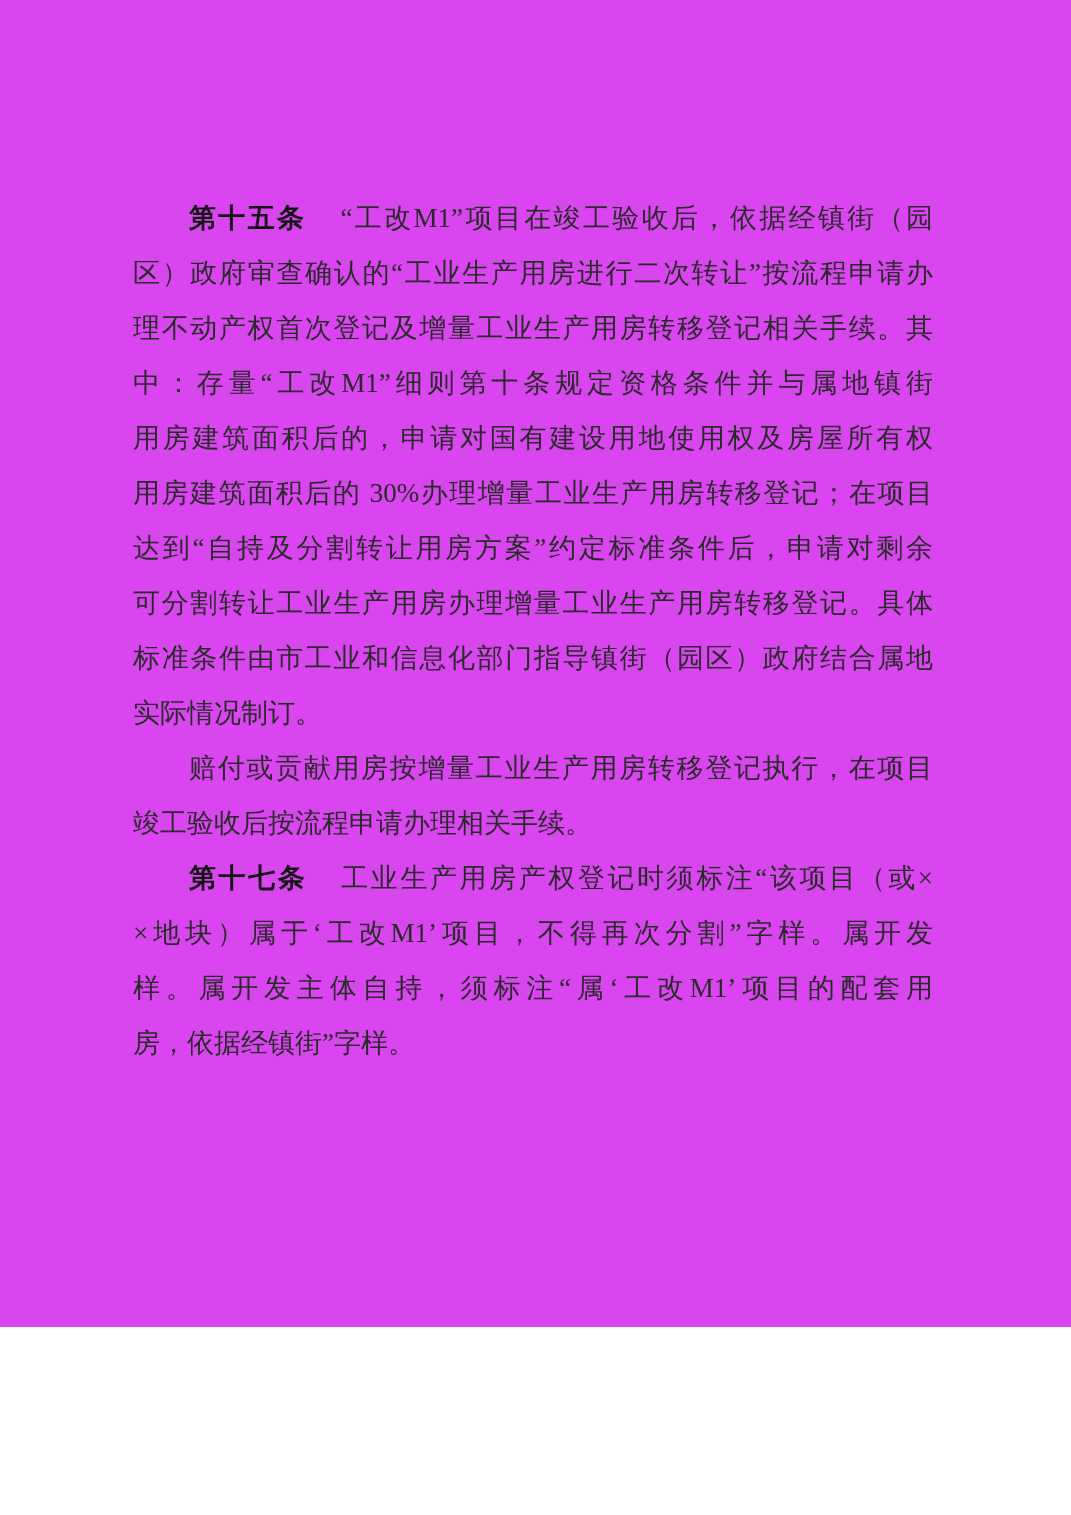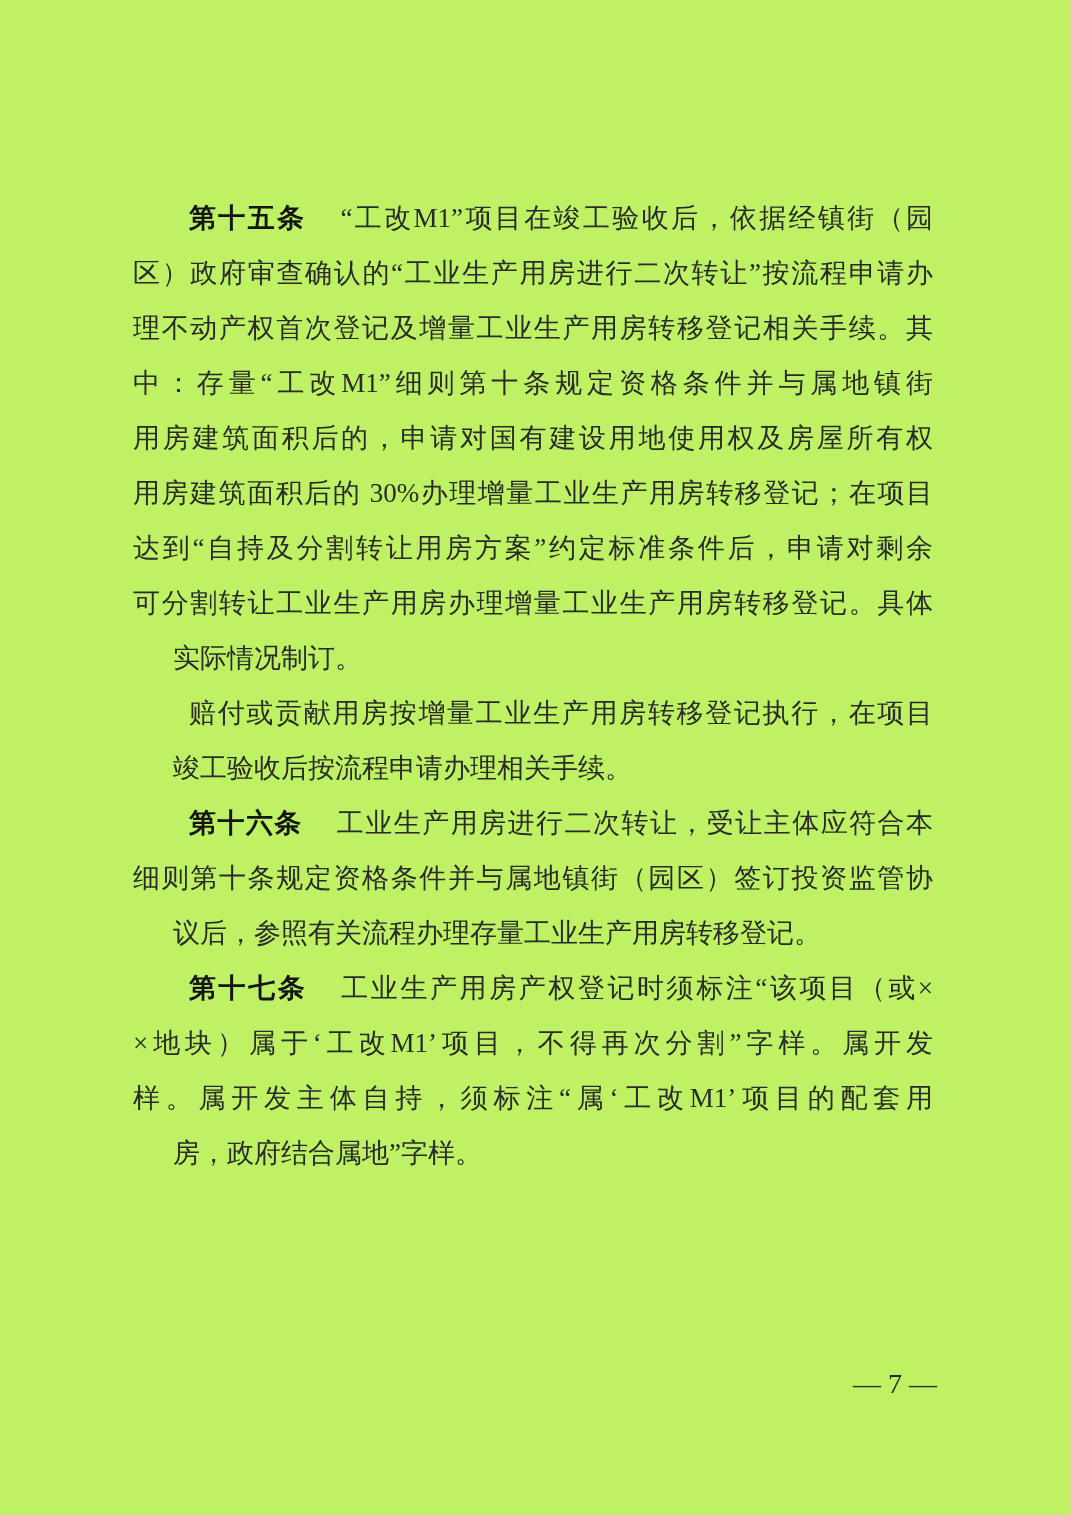--- a/index.html
+++ b/index.html
@@ -4,40 +4,40 @@
 <style>
   * { margin: 0; padding: 0; box-sizing: border-box; }
   html, body { width: 1071px; height: 1515px; }
   body {
     background: #ffffff;
     font-family: "Liberation Serif", "DejaVu Serif", serif;
   }
   .page {
     position: relative;
     width: 1071px;
-    height: 1515px;
-    background: #bef264;
+    height: 1327px;
+    background: #d946ef;
     overflow: hidden;
   }
   .text-block {
     position: absolute;
     left: 133px;
     top: 191px;
     width: 800px;
     color: #2a2a2a;
   }
   .line {
     height: 55px;
     line-height: 55px;
     font-size: 27px;
     text-align: justify;
     text-align-last: justify;
     overflow: hidden;
   }
-  .line.para-end { text-align-last: left; margin-left: 40px; }
+  .line.para-end { text-align-last: left; }
   .line.indent { padding-left: 56px; }
   .article-heading {
     font-family: "Liberation Sans", "DejaVu Sans", sans-serif;
     font-weight: 700;
     color: #141414;
     margin-right: 34px;
   }
   .page-number {
     position: absolute;
     right: 134px;
@@ -55,32 +55,28 @@
   <div class="text-block" style="color: rgb(42, 42, 42);">
       <div class="paragraph">
         <div class="line indent"><span class="article-heading" style="color: rgb(20, 20, 20);">第十五条</span><span>“工改M1”项目在竣工验收后，依据经镇街（园</span></div>
         <div class="line"><span>区）政府审查确认的“工业生产用房进行二次转让”按流程申请办</span></div>
         <div class="line"><span>理不动产权首次登记及增量工业生产用房转移登记相关手续。其</span></div>
         <div class="line"><span>中：存量“工改M1”细则第十条规定资格条件并与属地镇街</span></div>
         <div class="line"><span>用房建筑面积后的，申请对国有建设用地使用权及房屋所有权</span></div>
         <div class="line"><span>用房建筑面积后的 30%办理增量工业生产用房转移登记；在项目</span></div>
         <div class="line"><span>达到“自持及分割转让用房方案”约定标准条件后，申请对剩余</span></div>
         <div class="line"><span>可分割转让工业生产用房办理增量工业生产用房转移登记。具体</span></div>
+        <div class="line"><span>标准条件由市工业和信息化部门指导镇街（园区）政府结合属地</span></div>
         <div class="line para-end"><span>实际情况制订。</span></div>
       </div>
       <div class="paragraph">
         <div class="line indent"><span>赔付或贡献用房按增量工业生产用房转移登记执行，在项目</span></div>
         <div class="line para-end"><span>竣工验收后按流程申请办理相关手续。</span></div>
       </div>
       <div class="paragraph">
-        <div class="line indent"><span class="article-heading" style="color: rgb(20, 20, 20);">第十六条</span><span>工业生产用房进行二次转让，受让主体应符合本</span></div>
-        <div class="line"><span>细则第十条规定资格条件并与属地镇街（园区）签订投资监管协</span></div>
-        <div class="line para-end"><span>议后，参照有关流程办理存量工业生产用房转移登记。</span></div>
-      </div>
-      <div class="paragraph">
         <div class="line indent"><span class="article-heading" style="color: rgb(20, 20, 20);">第十七条</span><span>工业生产用房产权登记时须标注“该项目（或×</span></div>
         <div class="line"><span>×地块）属于‘工改M1’项目，不得再次分割”字样。属开发</span></div>
         <div class="line"><span>样。属开发主体自持，须标注“属‘工改M1’项目的配套用</span></div>
-        <div class="line para-end"><span>房，政府结合属地”字样。</span></div>
+        <div class="line para-end"><span>房，依据经镇街”字样。</span></div>
       </div>
     </div>
   <div class="page-number">— 7 —</div>
 </div>
 
 </body></html>

